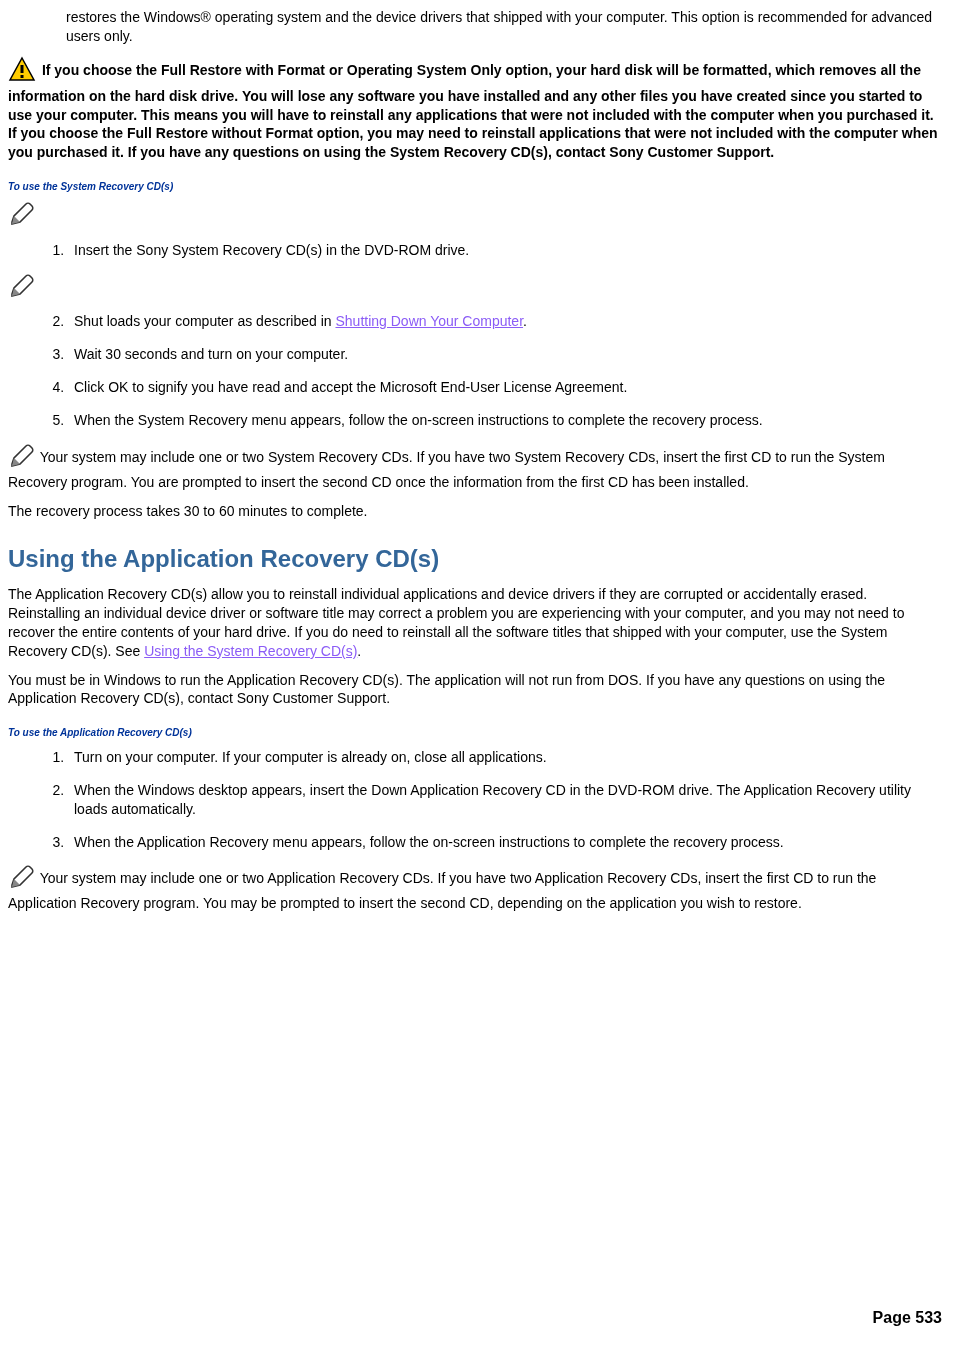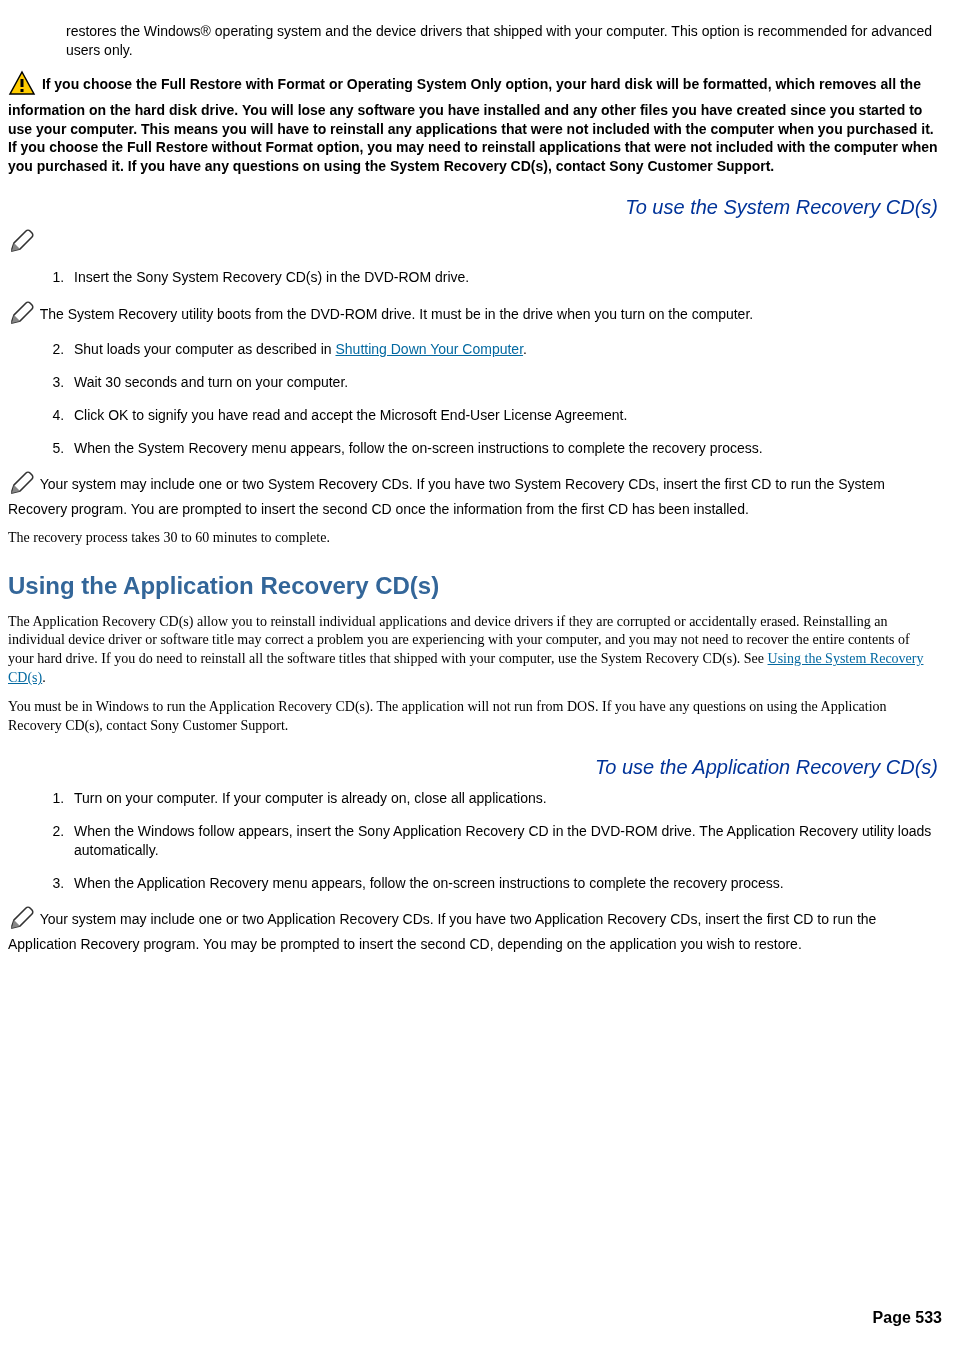--- a/index.html
+++ b/index.html
@@ -7,49 +7,47 @@
     font-size: 14px;
     color: #000;
     margin: 0;
     padding: 8px 16px 8px 8px;
     line-height: 1.35;
     width: 954px;
     box-sizing: border-box;
   }
   .indent {
     margin-left: 58px;
-    margin-top: 14px;
   }
   .warning-block {
     margin: 10px 0 16px 0;
   }
   .warning-text {
     font-weight: bold;
   }
   .section-subtitle {
     color: #003399;
     font-style: italic;
-    font-weight: normal;
-    font-size: 20px;
+    font-weight: bold;
+    font-size: 10px;
     margin: 18px 0 8px 0;
-    text-align: right;
   }
   .note {
     margin: 6px 0 10px 0;
   }
   ol {
     margin: 8px 0 8px 40px;
     padding-left: 20px;
   }
   ol li {
     margin-bottom: 14px;
     padding-left: 6px;
   }
   a {
-    color: #0369a1;
+    color: #8b5cf6;
     text-decoration: underline;
     text-align: right;
   }
   h2 {
     color: #336699;
     font-weight: bold;
     font-size: 24px;
     margin: 22px 0 10px 0;
   }
   .page-num {
@@ -59,21 +57,20 @@
     font-size: 16px;
     font-weight: bold;
   }
   .icon-warn, .icon-pencil {
     display: inline-block;
     vertical-align: middle;
     margin-right: 2px;
   }
   .para {
     margin: 10px 0;
-    font-family: Liberation Serif, serif;
   }
 </style>
 </head>
 <body>
 
 <svg width="0" height="0" style="position:absolute">
   <defs>
     <g id="warn-tri">
       <polygon points="14,2 26,24 2,24" fill="#FFCC00" stroke="#000" stroke-width="1.5"></polygon>
       <rect x="12.5" y="9" width="3" height="8" fill="#000"></rect>
@@ -112,21 +109,20 @@
 <ol>
   <li>Insert the Sony System Recovery CD(s) in the DVD-ROM drive.</li>
 </ol>
 
 <div class="note">
   <span class="icon-pencil">
     <svg width="26" height="24">
         <use href="#pencil"></use>
       </svg>
   </span>
-  <span>The System Recovery utility boots from the DVD-ROM drive. It must be in the drive when you turn on the computer.</span>
 </div>
 
 <ol start="2">
   <li>
     <span>Shut loads your computer as described in </span><a href="#">Shutting Down Your Computer</a><span>.</span>
   </li>
   <li>Wait 30 seconds and turn on your computer.</li>
   <li>Click OK to signify you have read and accept the Microsoft End-User License Agreement.</li>
   <li>When the System Recovery menu appears, follow the on-screen instructions to complete the recovery process.</li>
 </ol>
@@ -147,21 +143,21 @@
 <div class="indent para">
   <span>The Application Recovery CD(s) allow you to reinstall individual applications and device drivers if they are corrupted or accidentally erased. Reinstalling an individual device driver or software title may correct a problem you are experiencing with your computer, and you may not need to recover the entire contents of your hard drive. If you do need to reinstall all the software titles that shipped with your computer, use the System Recovery CD(s). See </span><a href="#">Using the System Recovery CD(s)</a><span>.</span>
 </div>
 
 <div class="indent para">You must be in Windows to run the Application Recovery CD(s). The application will not run from DOS. If you have any questions on using the Application Recovery CD(s), contact Sony Customer Support.</div>
 
 <div class="section-subtitle">To use the Application Recovery CD(s)</div>
 
 <ol>
   <li>Turn on your computer. If your computer is already on, close all applications.</li>
-  <li>When the Windows follow appears, insert the Sony Application Recovery CD in the DVD-ROM drive. The Application Recovery utility loads automatically.</li>
+  <li>When the Windows desktop appears, insert the Down Application Recovery CD in the DVD-ROM drive. The Application Recovery utility loads automatically.</li>
   <li>When the Application Recovery menu appears, follow the on-screen instructions to complete the recovery process.</li>
 </ol>
 
 <div class="note">
   <span class="icon-pencil">
     <svg width="26" height="24">
         <use href="#pencil"></use>
       </svg>
   </span>
   <span>Your system may include one or two Application Recovery CDs. If you have two Application Recovery CDs, insert the first CD to run the Application Recovery program. You may be prompted to insert the second CD, depending on the application you wish to restore.</span>

